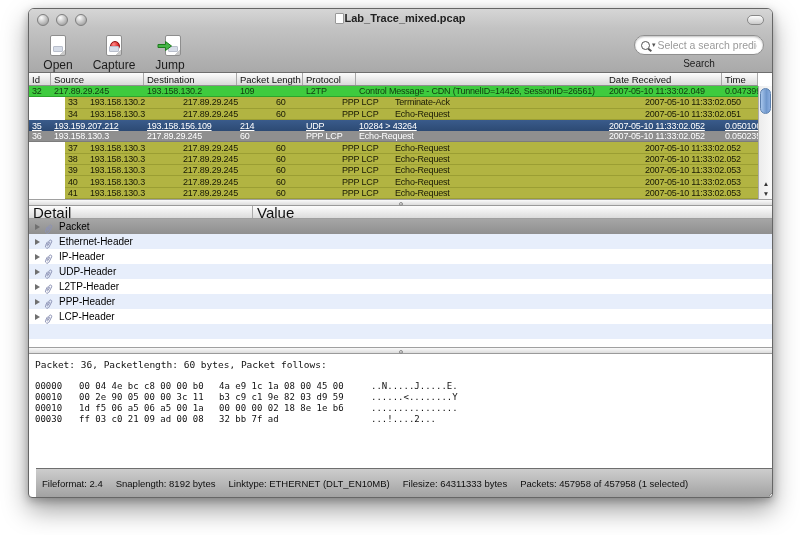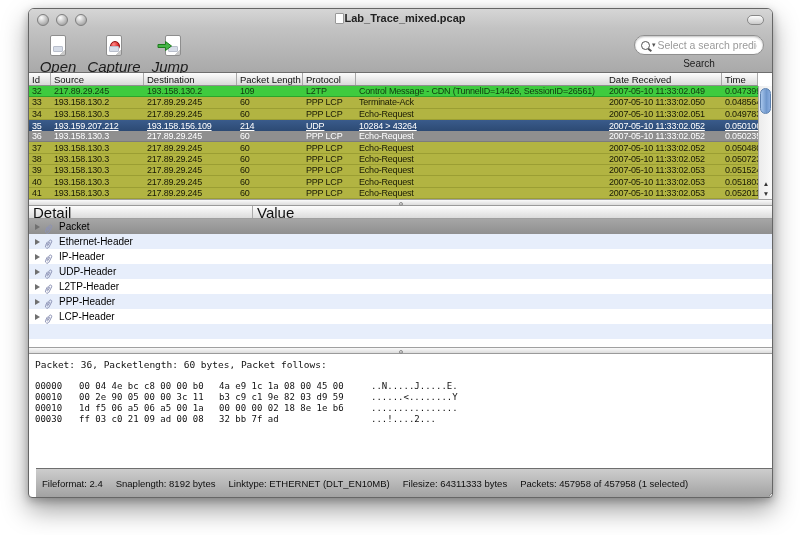--- a/index.html
+++ b/index.html
@@ -27,39 +27,39 @@
   .ticon{height:24px;display:flex;align-items:center;justify-content:center;position:relative;}
   .doc{display:inline-block;width:16px;height:21px;background:#fff;border:1px solid #8e8e8e;border-radius:2px;
     box-sizing:border-box;position:relative;
     background-image:linear-gradient(315deg,#c9c9c9 0 4px,#fff 4px),linear-gradient(#fff,#fff);}
   .doc::after{content:"";position:absolute;left:2px;right:2px;bottom:3px;height:4px;background:#d7dde8;
     border:1px solid #b9bfcc;border-radius:1px;}
   .reddot{position:absolute;left:3px;top:5px;width:8px;height:8px;border-radius:50%;
     background:radial-gradient(circle at 35% 30%,#ff8a8a,#d01414 70%);border:1px solid #8a0d0d;}
   .docj{margin-left:6px;}
   .jarrow{position:absolute;left:-2px;top:7px;}
-  .tlabel{font-size:15px;color:#1c1c1c;margin-top:1px;white-space:nowrap;font-style:italic;}
+  .tlabel{font-size:12px;color:#1c1c1c;margin-top:1px;white-space:nowrap;}
   .search-area{position:absolute;right:8px;top:4px;width:130px;text-align:center;}
   .search-field{height:18px;border-radius:10px;background:#fff;border:1px solid #8f8f8f;
     box-shadow:inset 0 1px 2px rgba(0,0,0,.25);display:flex;align-items:center;padding:0 6px;gap:2px;}
   .mag{display:inline-block;width:7px;height:7px;border:1.5px solid #555;border-radius:50%;position:relative;flex:none;}
   .mag::after{content:"";position:absolute;width:4px;height:1.5px;background:#555;right:-3px;bottom:-2px;transform:rotate(40deg);}
   .mag-arrow{font-size:7px;color:#555;flex:none;}
   .placeholder{font-size:10.5px;color:#9a9a9a;white-space:nowrap;overflow:hidden;}
   .search-label{font-size:10px;color:#1c1c1c;margin-top:3px;}
   
   .pkt-header{position:absolute;left:0;top:64px;width:729px;height:13px;display:flex;
     background:linear-gradient(to bottom,#fdfdfd,#d9d9d9);border-bottom:1px solid #8f8f8f;box-sizing:border-box;}
   .phc{font-size:9.5px;color:#111;padding:0 0 0 3px;border-right:1px solid #a8a8a8;box-sizing:border-box;
     white-space:nowrap;overflow:hidden;display:flex;align-items:center;flex:none;}
   .pkt-rows{position:absolute;left:0;top:77px;width:729px;height:113px;overflow:hidden;background:#fff;}
   .prow{display:flex;height:11.3px;align-items:center;box-sizing:border-box;}
   .pc{font-size:9px;letter-spacing:-.2px;padding-left:3px;white-space:nowrap;overflow:hidden;box-sizing:border-box;flex:none;}
   .st-green{background:#3ecb3e;border-bottom:1px solid #2ba52b;color:#103a10;}
-  .st-olive{background:#b2b442;border-bottom:1px solid #9b9e33;color:#191905;}
+  .st-olive{background:#b2b442;border-bottom:1px solid #9b9e33;color:#191905;margin-left:36px;}
   .st-selected{background:linear-gradient(to bottom,#3a5b8b,#2c4a74);color:#fff;text-decoration:underline;}
   .st-gray{background:#8f8f8f;border-bottom:1px solid #7c7c7c;color:#fff;}
   
   .vscroll{position:absolute;left:729px;top:77px;width:15px;height:113px;
     background:linear-gradient(to right,#ececec,#fafafa);border-left:1px solid #ababab;box-sizing:border-box;}
   .vthumb{position:absolute;left:1px;top:2px;width:11px;height:26px;border-radius:6px;
     background:linear-gradient(to right,#a8c6ec,#6f97cc 60%,#89ade0);border:1px solid #5c80ae;box-sizing:border-box;}
   .varrows{position:absolute;left:0;bottom:0;width:100%;}
   .varrow{height:10px;text-align:center;font-size:6.5px;color:#333;line-height:10px;}
   

